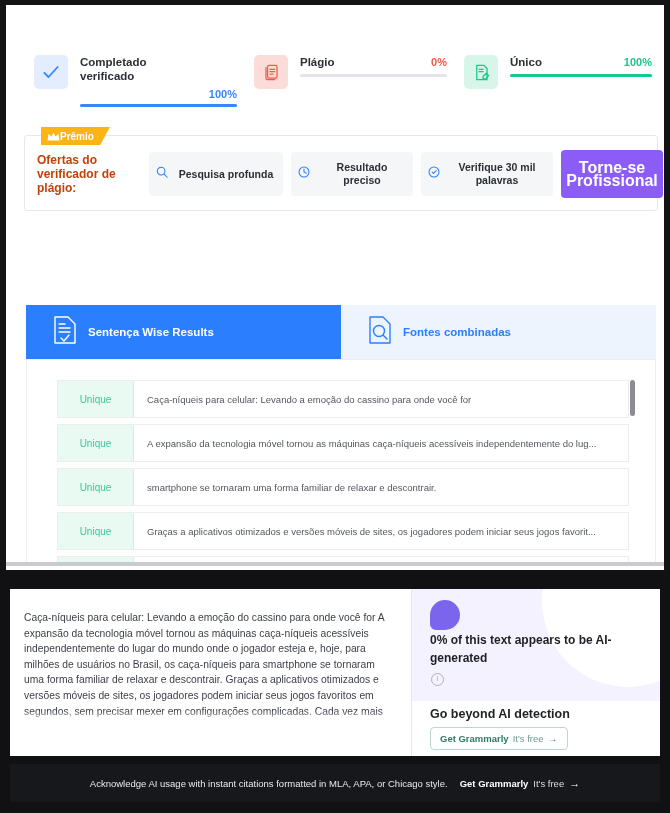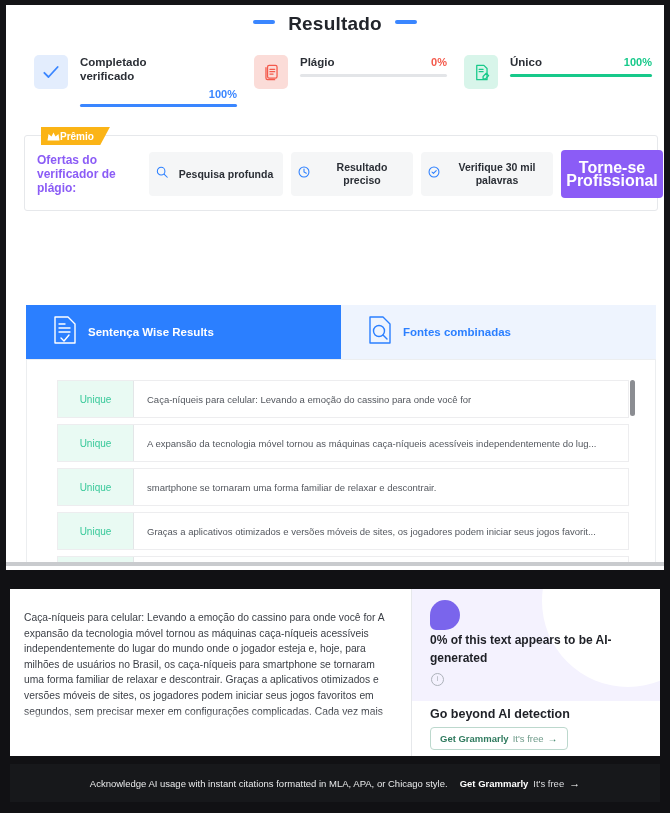--- a/index.html
+++ b/index.html
@@ -78,21 +78,21 @@
   }
   .ribbon{
     position:absolute;left:16px;top:-9px;height:18px;
     background:#fbb416;color:#fff;font-size:10px;font-weight:bold;
     padding:0 16px 0 6px;display:flex;align-items:center;gap:0;
     clip-path:polygon(0 0,100% 0,86% 100%,0 100%);
   }
   .crown{display:inline-block;width:13px;height:9px;position:relative;}
   .offers-label{
     position:absolute;left:12px;top:17px;width:92px;
-    font-size:12px;font-weight:bold;color:#8b5cf6;line-height:14px;
+    font-size:12px;font-weight:bold;color:#c2410c;line-height:14px;
   }
   .chip{
     position:absolute;top:16px;height:44px;border-radius:4px;background:#f5f6f7;
     display:flex;align-items:center;gap:6px;box-sizing:border-box;padding:0 6px;
   }
   .chip .ctext{font-size:10.5px;font-weight:bold;color:#2b2f36;line-height:13px;text-align:center;flex:1;}
   .chip.c1{left:124px;width:134px;}
   .chip.c2{left:266px;width:122px;}
   .chip.c3{left:396px;width:132px;}
   .pro-btn{
@@ -246,25 +246,20 @@
   .bottom-bar .bt4{font-size:11px;color:#ffffff;}
 </style>
 </head>
 <body>
 
 <div class="screen">
 
   <div class="top-section">
     <div class="inner">
 
-      <div class="result-head">
-        <span class="dash"></span>
-        <span class="rtitle">Resultado</span>
-        <span class="dash"></span>
-      </div>
 
       <div class="metrics">
 
         <div class="metric m1">
           <div class="m-ico">
             <svg width="20" height="20" viewBox="0 0 24 24" fill="none" stroke="#3a86ff" stroke-width="2.2" stroke-linecap="round" stroke-linejoin="round">
                 <polyline points="4 13 9 18 20 6"></polyline>
               </svg>
           </div>
           <div class="m-label">Completado verificado</div>

